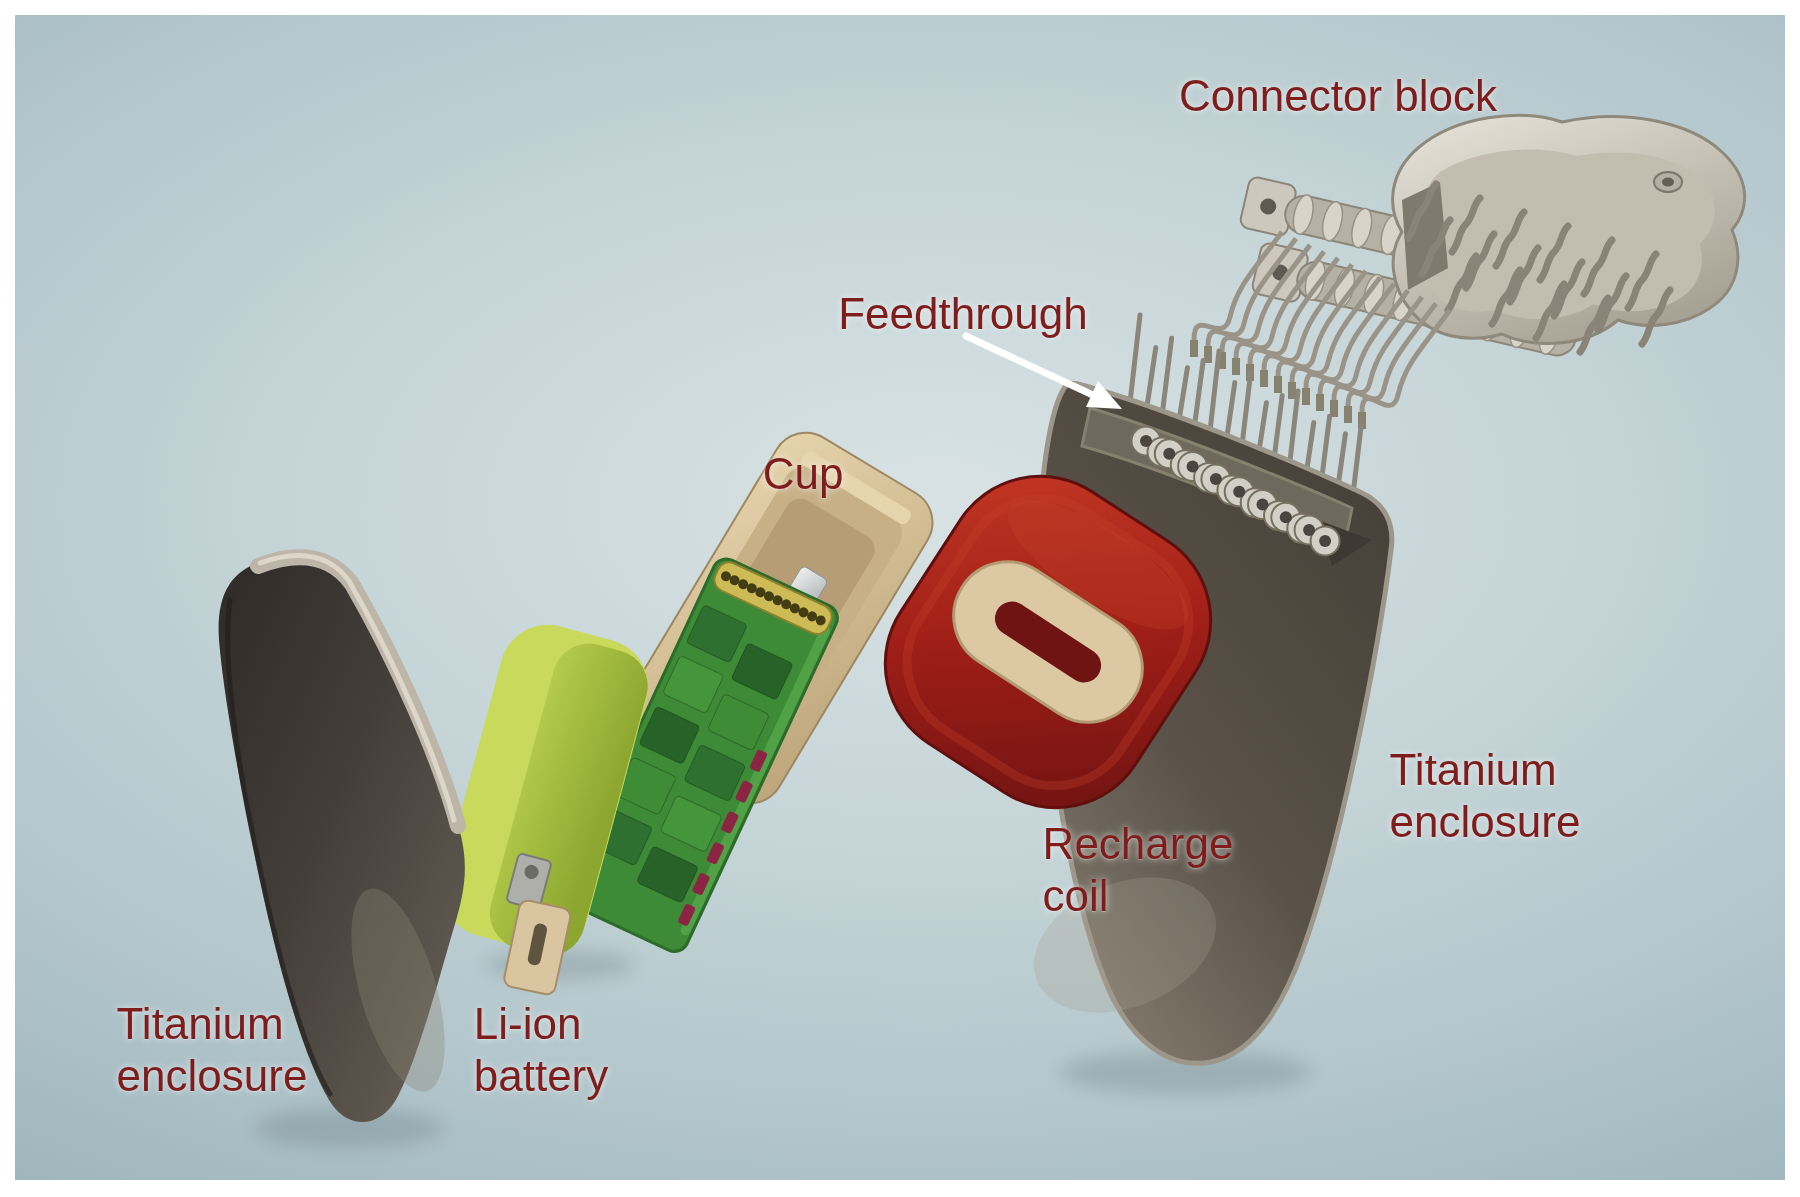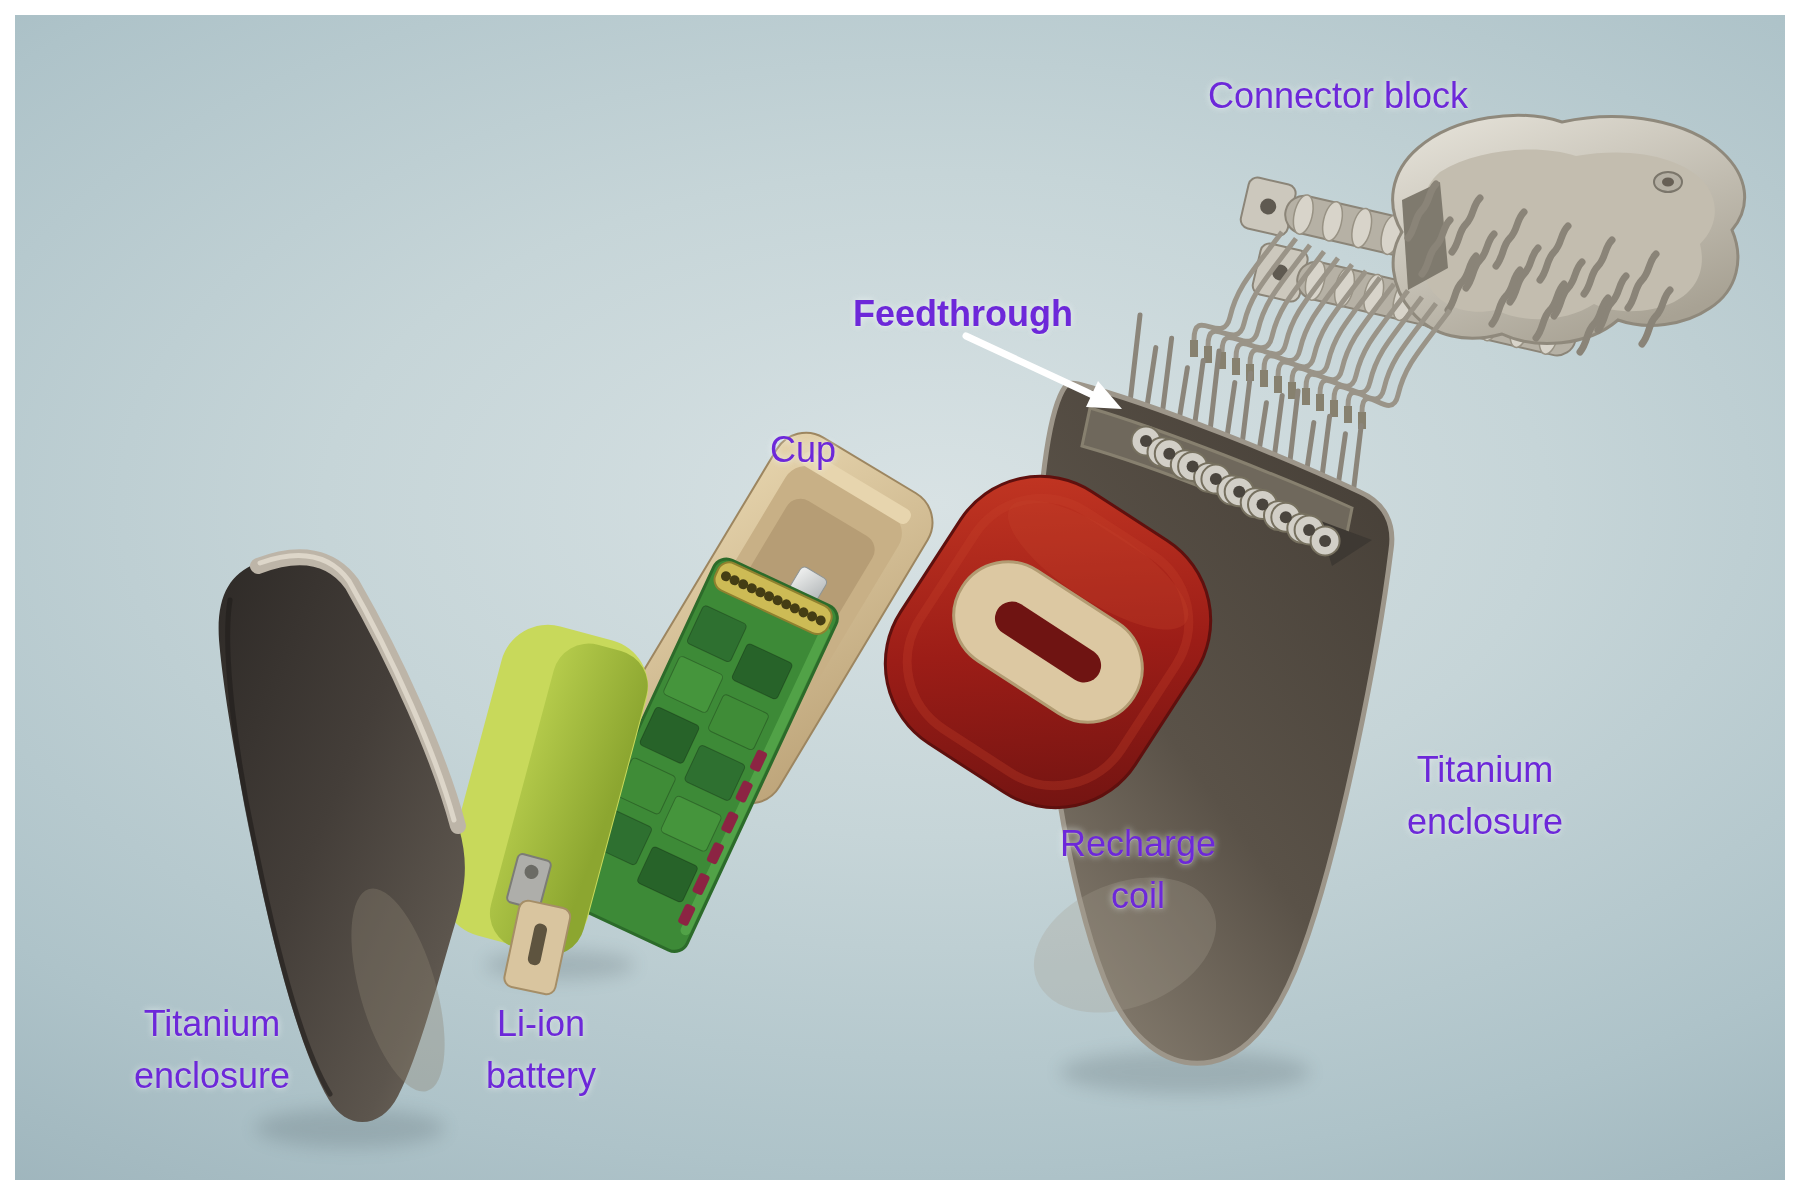--- a/index.html
+++ b/index.html
@@ -3,24 +3,24 @@
 <meta charset="utf-8">
 <style>
   html,body{margin:0;padding:0;background:#fff;}
   .fig{position:relative;width:1800px;height:1197px;background:#ffffff;overflow:hidden;
        font-family:"Liberation Sans",sans-serif;}
   .sky{position:absolute;left:15px;top:15px;right:15px;bottom:17px;
        background:radial-gradient(ellipse 115% 95% at 52% 42%,
          #d8e2e4 0%, #c6d5d8 30%, #aec3c9 60%, #9ab1b9 82%, #90a8b1 100%);}
   svg.art{position:absolute;left:0;top:0;width:1800px;height:1197px;}
   .lbl{position:absolute;transform:translateX(-50%);
-       font-size:36px;line-height:52px;color:#6d28d9;text-align:center;
+       font-size:44px;line-height:52px;color:#7f1d1d;text-align:left;
        white-space:pre-line;
        text-shadow:0 0 7px rgba(238,245,246,.85), 0 1px 0 rgba(255,255,255,.25);}
-  .lbl.bold{font-weight:bold;}
+  .lbl.bold{font-weight:normal;}
 </style>
 </head>
 <body>
 
 <div class="fig">
   <div class="sky"></div>
 
   <svg class="art" viewBox="0 0 1800 1197">
     <defs>
       <linearGradient id="gL" x1="0" y1="0" x2="1" y2="1">
@@ -320,21 +320,21 @@
     </g>
 
     <g>
       <line x1="966" y1="336" x2="1095" y2="396" stroke="#ffffff" stroke-width="7" stroke-linecap="round"></line>
       <polygon points="1122,409 1086,407 1098,381" fill="#ffffff"></polygon>
     </g>
   </svg>
 
   <div class="lbl" style="left:1338px;top:70px">Connector block</div>
   <div class="lbl bold" style="left:963px;top:288px">Feedthrough</div>
-  <div class="lbl" style="left:803px;top:424px">Cup</div>
+  <div class="lbl" style="left:803px;top:448px">Cup</div>
   <div class="lbl" style="left:212px;top:998px">Titanium
 enclosure</div>
   <div class="lbl" style="left:1138px;top:818px">Recharge
 coil</div>
   <div class="lbl" style="left:541px;top:998px">Li-ion
 battery</div>
   <div class="lbl" style="left:1485px;top:744px">Titanium
 enclosure</div>
 </div>
 

